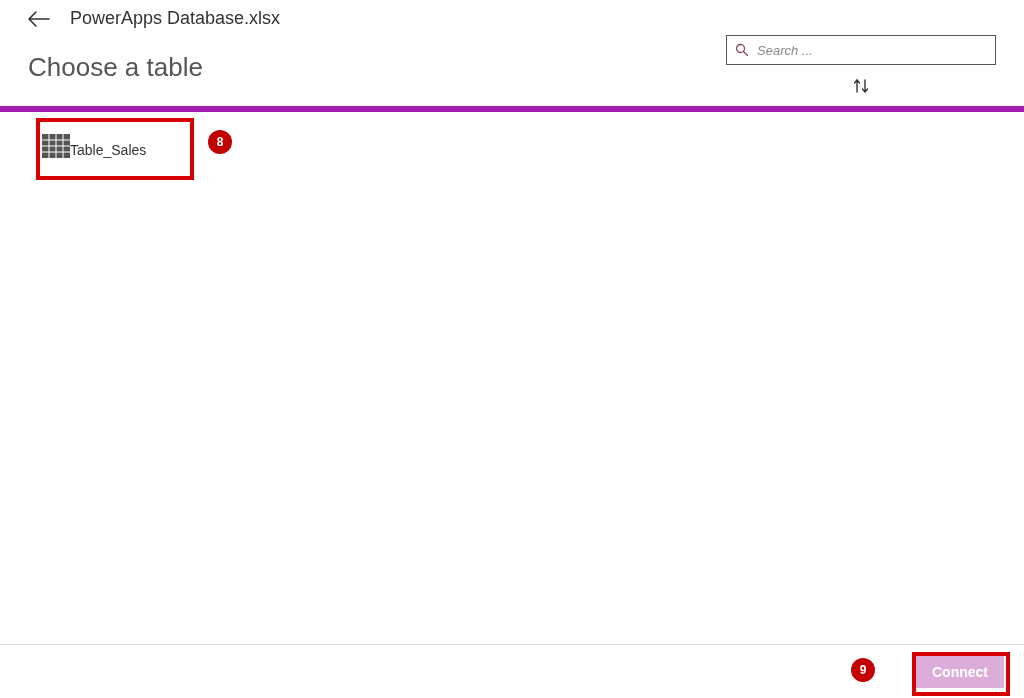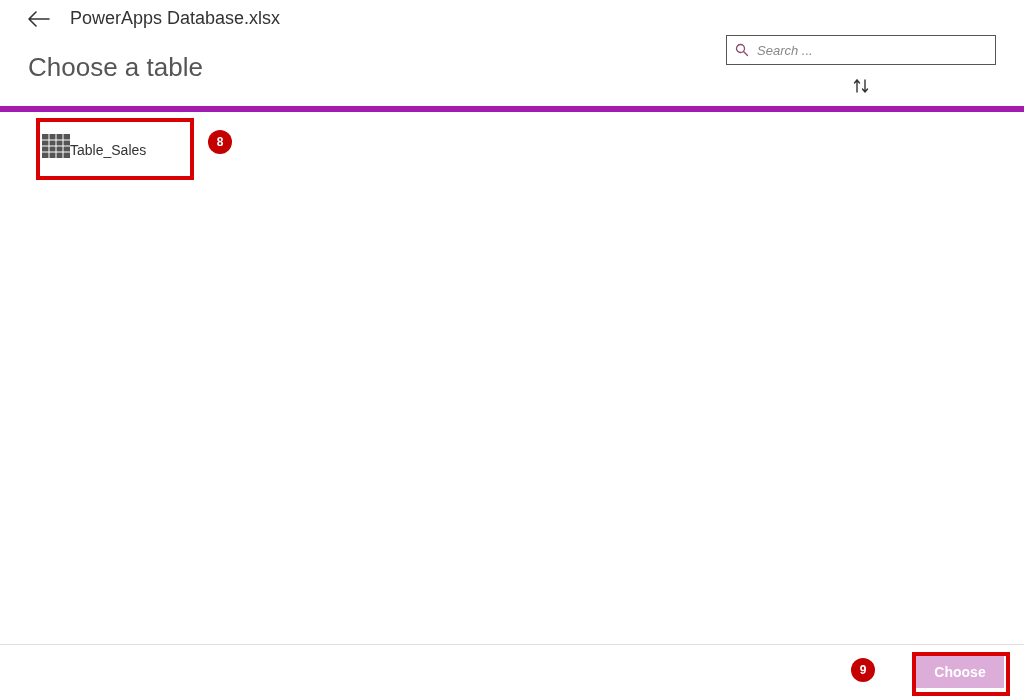--- a/index.html
+++ b/index.html
@@ -220,17 +220,17 @@
       </svg>
     </div>
     <div class="table-label">Table_Sales</div>
   </div>
 </div>
 
 <div class="highlight-box-8"></div>
 <div class="badge badge-8">8</div>
 
 <div class="footer">
-  <button class="connect-btn">Choose</button>
+  <button class="connect-btn">Connect</button>
 </div>
 
 <div class="highlight-box-9"></div>
 <div class="badge badge-9">9</div>
 
 </body></html>

